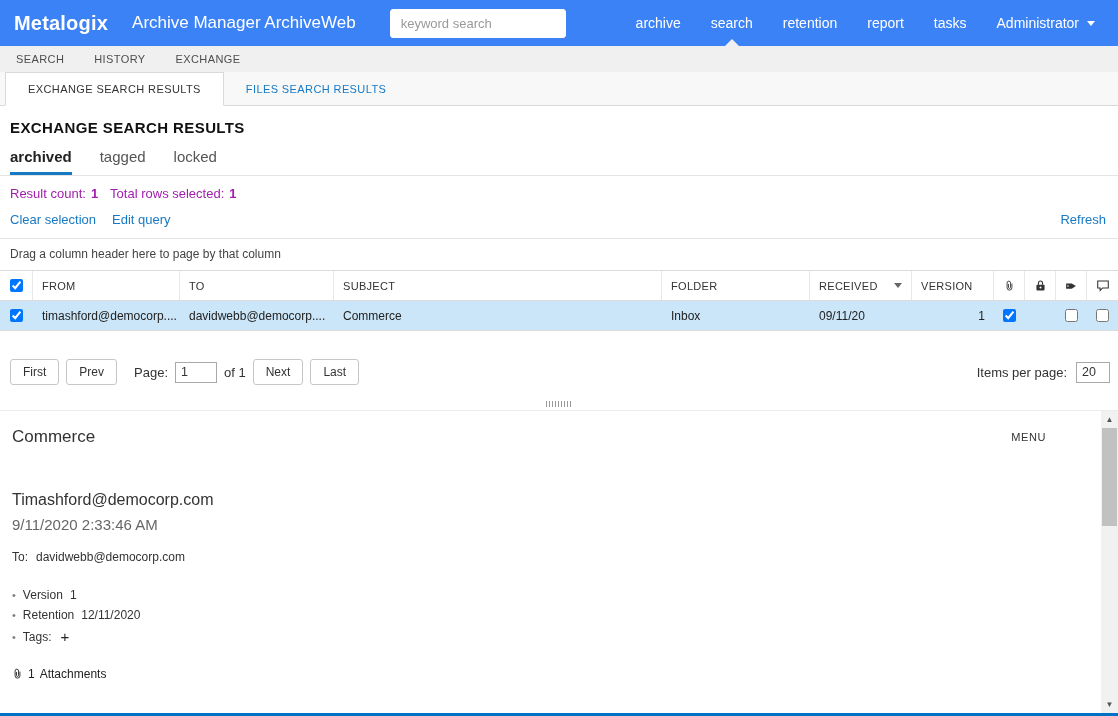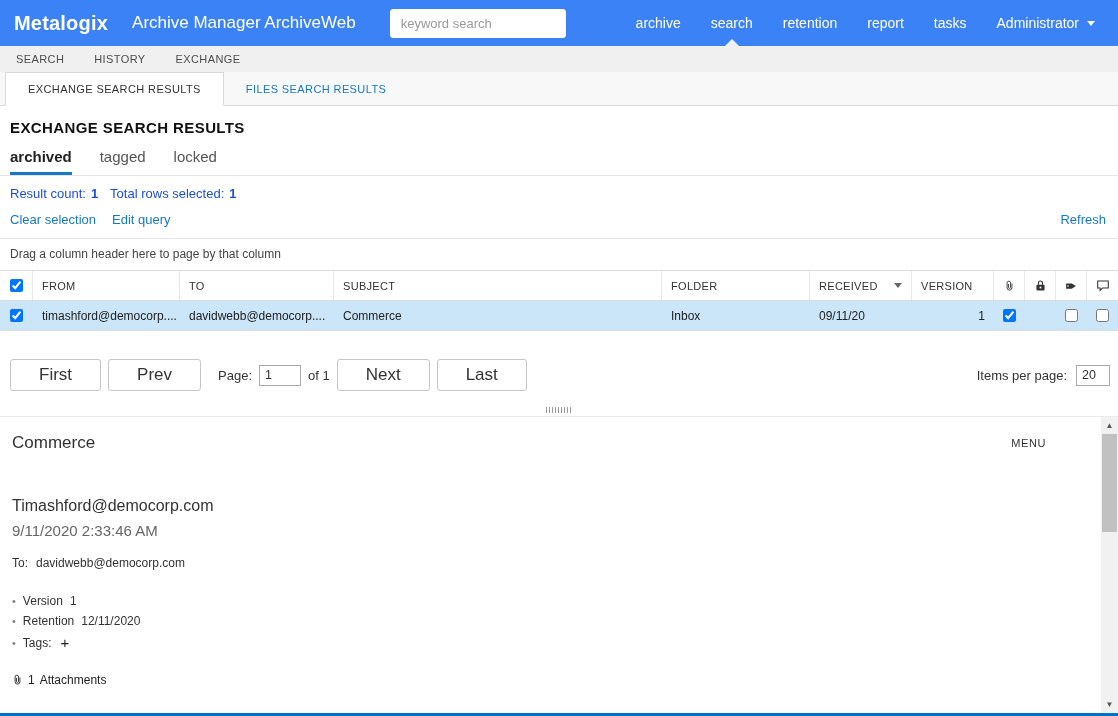--- a/index.html
+++ b/index.html
@@ -28,21 +28,21 @@
   .tab { display:flex; align-items:center; padding:0 22px; font-size:11px; letter-spacing:.4px; color:#1779c4; cursor:pointer; white-space:nowrap; }
   .tab.active { background:#fff; border:1px solid #d9d9d9; border-bottom:1px solid #fff; margin-bottom:-1px; color:#333; }
 
   
   .main { flex:1; display:flex; flex-direction:column; min-height:0; background:#fff; }
   .page-title { font-size:15px; font-weight:bold; color:#111; letter-spacing:.4px; margin:13px 0 12px 10px; }
   .filter-tabs { display:flex; gap:28px; padding-left:10px; }
   .filter-tab { font-size:15px; color:#555; padding-bottom:7px; cursor:pointer; border-bottom:3px solid transparent; }
   .filter-tab.active { color:#222; font-weight:bold; border-bottom:3px solid #1779c4; }
   .hr { height:1px; background:#e4e4e4; }
-  .count-row { display:flex; align-items:center; padding:10px 10px 8px; font-size:13px; color:#1d4ed8; }
+  .count-row { display:flex; align-items:center; padding:10px 10px 8px; font-size:13px; color:#a21caf; }
   .count-row b { margin-left:5px; }
   .spacer-sm { width:12px; }
   .links-row { display:flex; align-items:center; padding:3px 10px 11px; font-size:13px; }
   .link { color:#1779c4; cursor:pointer; text-decoration:none; margin-right:16px; }
   .link.refresh { margin-left:auto; margin-right:2px; }
   .group-hint { font-size:12px; color:#444; padding:8px 10px 9px; cursor:default; }
 
   
   .grid { border-top:1px solid #dcdcdc; }
   .grid-header { display:flex; height:30px; border-bottom:1px solid #dcdcdc; background:#fff; }
@@ -58,21 +58,21 @@
   .col-received { width:102px; }
   .gh-cell.col-received { justify-content:space-between; }
   .col-version { width:82px; }
   .gr-cell.col-version { justify-content:flex-end; }
   .col-icon { width:31px; justify-content:center; padding:0; }
   .filter-caret { width:0; height:0; border-left:4px solid transparent; border-right:4px solid transparent; border-top:5px solid #666; margin-left:4px; }
   input[type="checkbox"] { width:13px; height:13px; margin:0; cursor:pointer; }
 
   
   .pagination { display:flex; align-items:center; padding:28px 8px 12px 10px; gap:7px; font-size:13px; color:#333; }
-  .pg-btn { background:#fff; border:1px solid #c6c6c6; border-radius:3px; padding:5px 28px; font-size:17px; color:#333; cursor:pointer; font-family:inherit;text-align:right; }
+  .pg-btn { background:#fff; border:1px solid #c6c6c6; border-radius:3px; padding:5px 12px; font-size:12px; color:#333; cursor:pointer; font-family:inherit;text-align:right; }
   .pg-label { margin-left:10px; }
   .pg-input { width:42px; height:21px; border:1px solid #a9a9a9; font-size:12.5px; padding:1px 5px; font-family:inherit; color:#333; }
   .ipp-input { width:34px; }
   .items-per-page { margin-left:auto; display:flex; align-items:center; gap:9px; }
 
   
   .splitter { flex:0 0 13px; position:relative; background:#fff; }
   .splitter-grip { position:absolute; left:50%; top:4px; width:26px; height:6px; margin-left:-13px; cursor:row-resize;
       background:repeating-linear-gradient(90deg,#9a9a9a 0,#9a9a9a 1px,transparent 1px,transparent 3px); }
 

